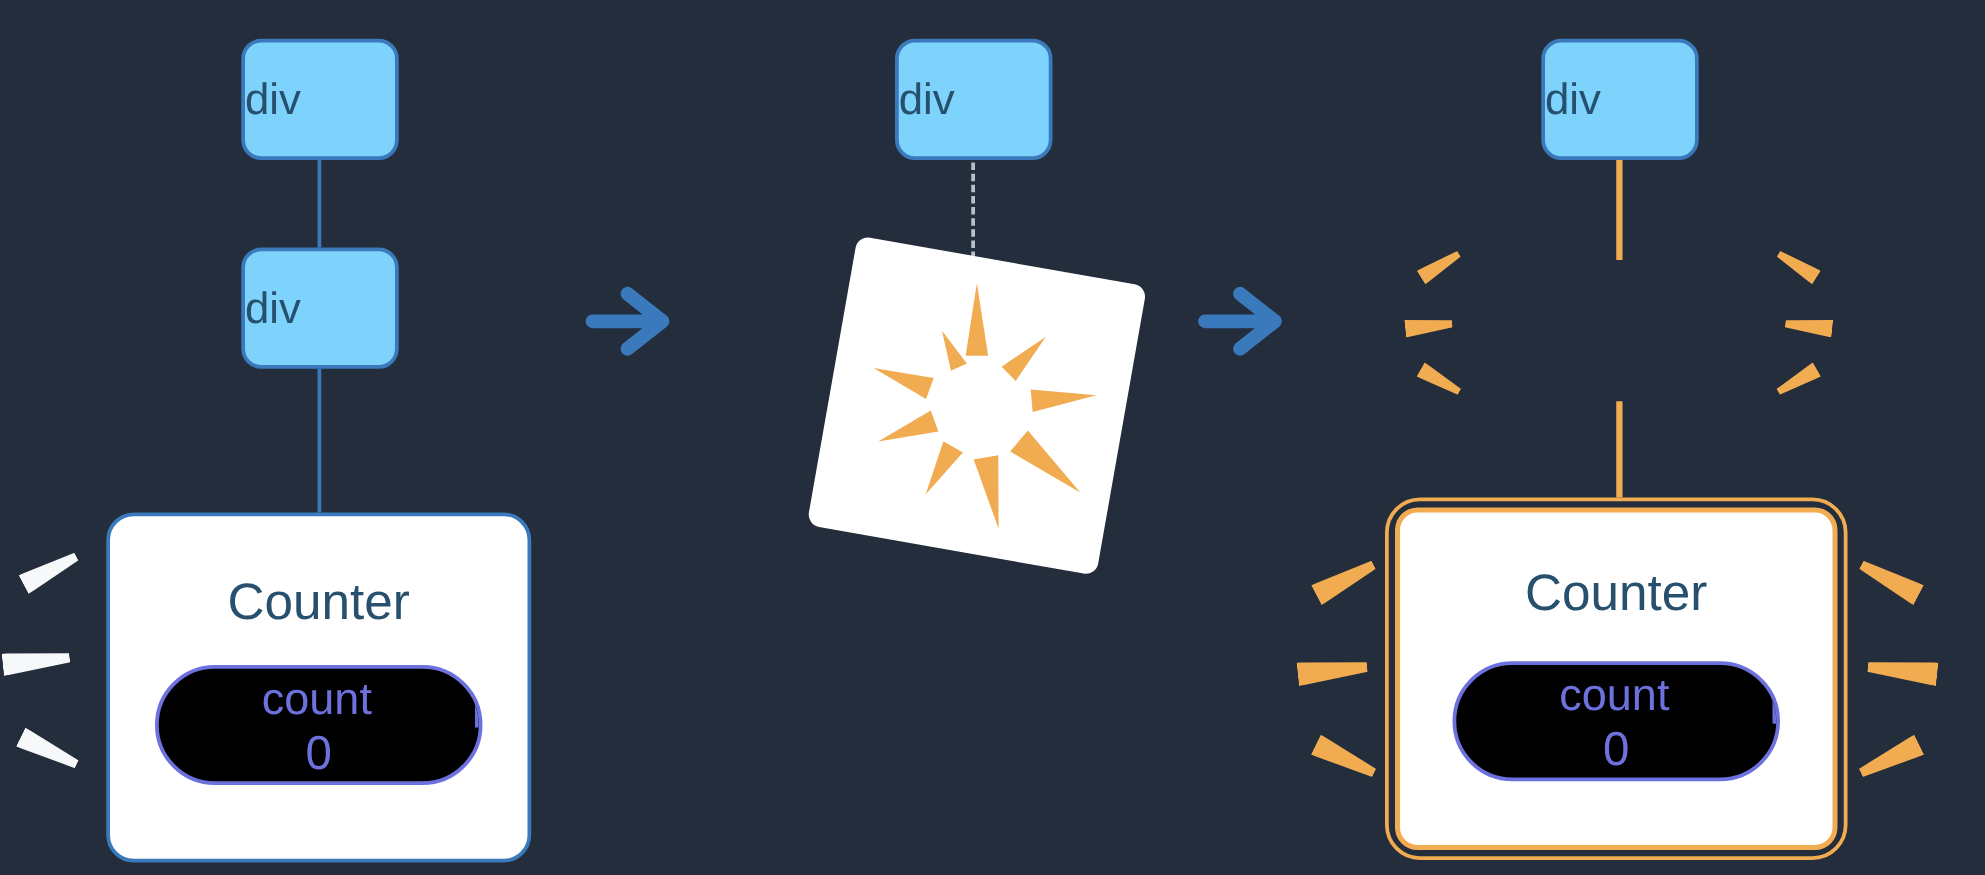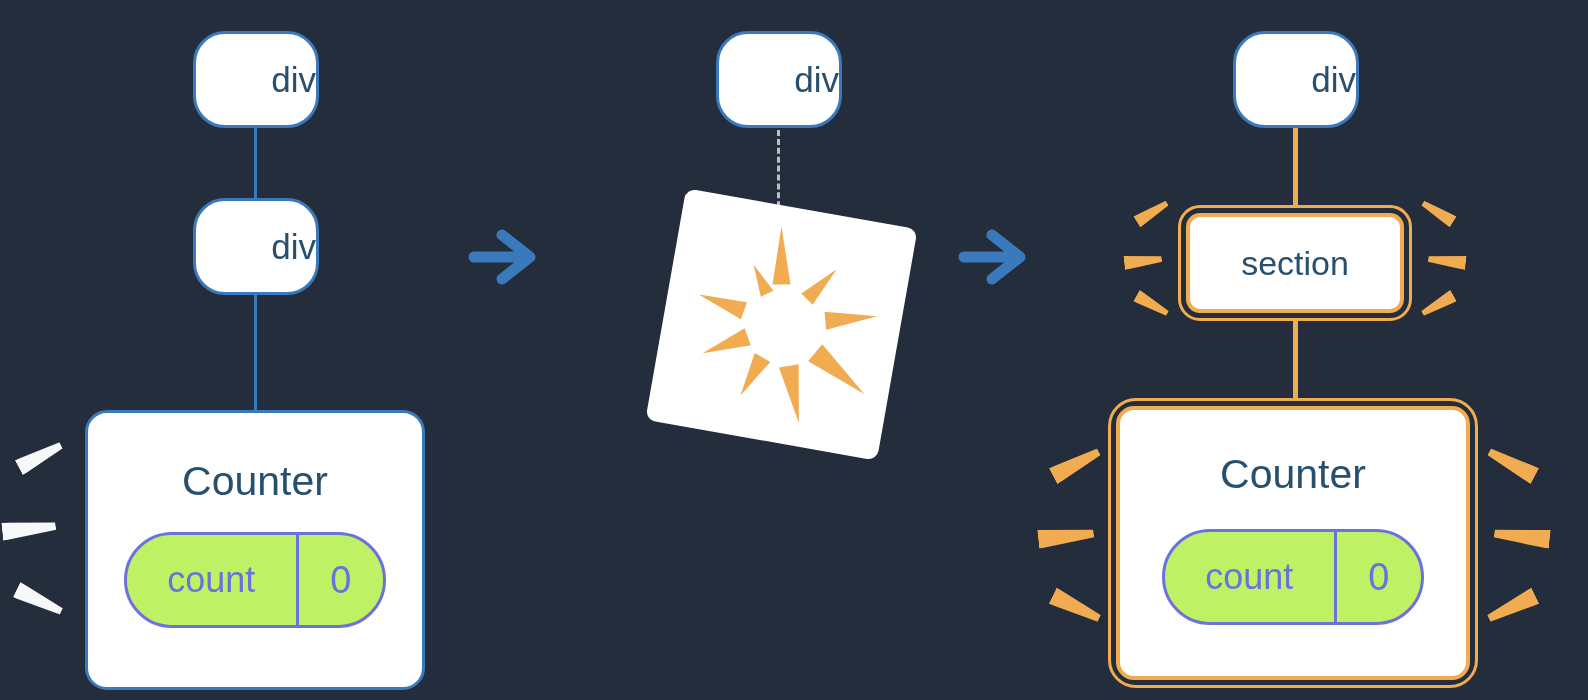--- a/index.html
+++ b/index.html
@@ -2,39 +2,39 @@
 <html><head>
 <meta charset="utf-8">
 <style>
   * { margin:0; padding:0; box-sizing:border-box; }
   html,body { background:#232d3b; }
   body { font-family:"Liberation Sans", sans-serif; }
   .stage { position:relative; width:1588px; height:700px; background:#232d3b; overflow:hidden; }
 
   
   .node {
-    position:absolute; background:#ffffff; border:3px solid #3a7abc; border-radius:32px;
-    display:flex; align-items:center; justify-content:flex-end;
+    position:absolute; background:#7dd3fc; border:3px solid #3a7abc; border-radius:16px;
+    display:flex; align-items:center; justify-content:flex-start;
     font-size:35px; font-weight:500; color:#27506f;
   }
 
   
   .vline { position:absolute; width:3px; background:#3a7abc; }
   .vline-orange { position:absolute; width:5px; background:#f1ab51; }
   .dashed { position:absolute; width:0; border-left:3px dashed #b6c0cb; }
 
   
   .card {
     position:absolute; background:#ffffff; border:3px solid #3a7abc; border-radius:22px;
     display:flex; flex-direction:column; align-items:center;
   }
   .card-title { font-size:41px; line-height:1; font-weight:400; color:#27506f; padding-top:48px; }
 
   
-  .pill { display:flex; width:262px; height:96px; border:3px solid #6d71dd; border-radius:60px; overflow:hidden; background:#bef264; margin-top:30px; }
+  .pill { display:flex; width:262px; height:96px; border:3px solid #6d71dd; border-radius:60px; overflow:hidden; background:#000000; margin-top:30px;flex-direction:column; }
   .pill-key { flex:2; display:flex; align-items:center; justify-content:center; font-size:36px; color:#6d71dd; border-right:3px solid #6d71dd; }
   .pill-val { flex:1; display:flex; align-items:center; justify-content:center; font-size:38px; color:#6d71dd; }
 
   
   .ring { position:absolute; border:3px solid #f1ab51; border-radius:22px; padding:5px; }
   .ring-inner {
     width:100%; height:100%; background:#ffffff; border:4px solid #f1ab51; border-radius:14px;
     display:flex; flex-direction:column; align-items:center;
   }
   .ring-inner.center { justify-content:center; }
@@ -118,25 +118,20 @@
       <path d="M6 33 H52 M34 11 L62 33 L34 55" stroke="#3a7abc" stroke-width="11" stroke-linecap="round" stroke-linejoin="round"></path>
     </svg>
   </div>
 
   <div class="node" style="left:1233px;top:31px;width:126px;height:97px;">
     <span>div</span>
   </div>
 
   <div class="vline-orange" style="left:1293px;top:128px;height:80px;"></div>
 
-  <div class="ring" style="left:1178px;top:205px;width:234px;height:116px;">
-    <div class="ring-inner center">
-      <span class="ring-label">section</span>
-    </div>
-  </div>
 
   <div class="spark spark-l orange" style="left:1134px;top:206px;width:36px;height:13px;transform:rotate(-32deg);"></div>
   <div class="spark spark-l orange" style="left:1124px;top:254px;width:38px;height:14px;transform:rotate(-6deg);"></div>
   <div class="spark spark-l orange" style="left:1134px;top:298px;width:36px;height:13px;transform:rotate(30deg);"></div>
   <div class="spark spark-r orange" style="left:1420px;top:206px;width:36px;height:13px;transform:rotate(32deg);"></div>
   <div class="spark spark-r orange" style="left:1428px;top:254px;width:38px;height:14px;transform:rotate(6deg);"></div>
   <div class="spark spark-r orange" style="left:1420px;top:298px;width:36px;height:13px;transform:rotate(-30deg);"></div>
 
   <div class="vline-orange" style="left:1293px;top:321px;height:77px;"></div>
 

